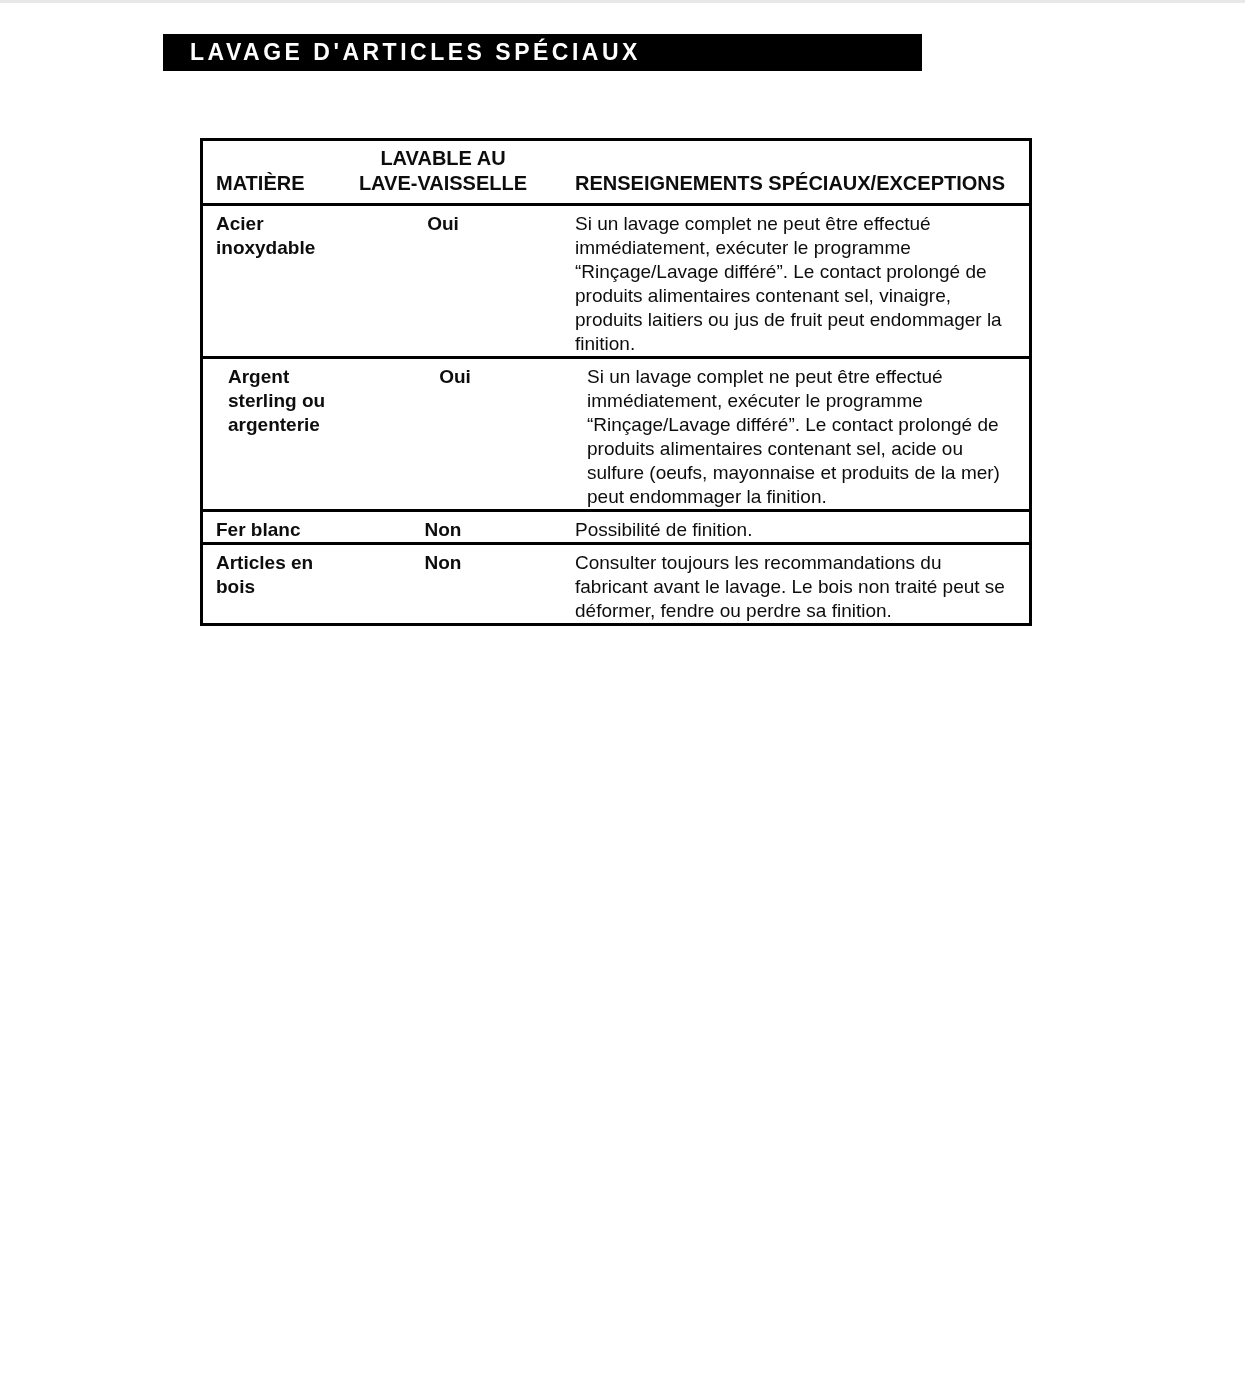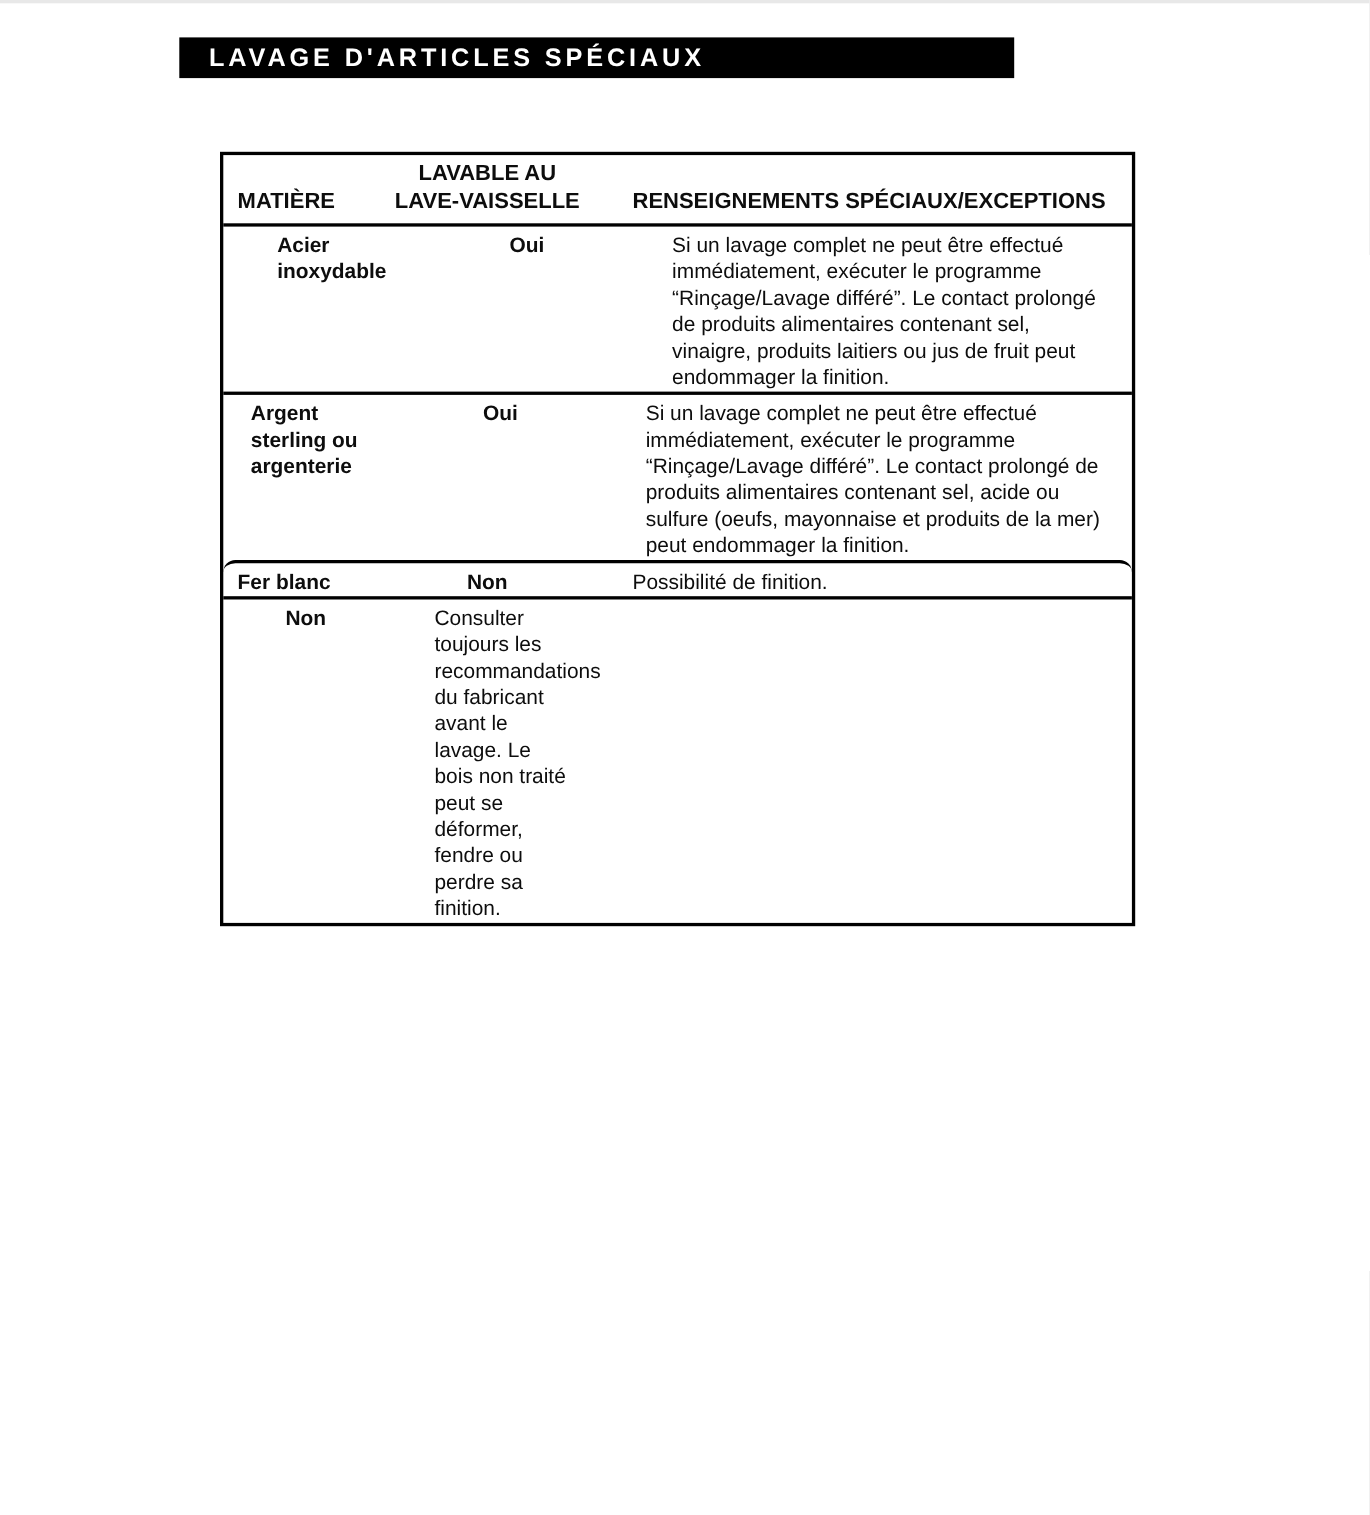--- a/index.html
+++ b/index.html
@@ -51,23 +51,23 @@
     grid-template-columns: 150px 180px 1fr;
     border-top: 3px solid #000000;
     box-sizing: border-box;
   }
   .row:first-child { border-top: none; }
   .header-row {
     min-height: 62px;
     align-items: end;
     padding-bottom: 7px;
   }
-  .row-1 { min-height: 147px; padding-left: 36px; }
+  .row-1 { min-height: 147px; }
   .row-2 { min-height: 144px; padding-left: 12px; }
-  .row-3 { min-height: 33px; border-radius: 11px; }
+  .row-3 { min-height: 33px; }
   .row-4 { min-height: 76px; }
   .cell {
     box-sizing: border-box;
     font-size: 19px;
     line-height: 24px;
   }
   .body-row .cell { padding-top: 6px; }
   .col1 {
     padding-left: 13px;
     padding-right: 6px;
@@ -133,20 +133,22 @@
       <div class="cell col3">Si un lavage complet ne peut être effectué immédiatement, exécuter le programme “Rinçage/Lavage différé”. Le contact prolongé de produits alimentaires contenant sel, acide ou sulfure (oeufs, mayonnaise et produits de la mer) peut endommager la finition.</div>
     </div>
 
     <div class="row body-row row-3">
       <div class="cell col1">Fer blanc</div>
       <div class="cell col2">Non</div>
       <div class="cell col3">Possibilité de finition.</div>
     </div>
 
     <div class="row body-row row-4">
+      <div class="cell col1">Articles en
+bois</div>
       <div class="cell col2">Non</div>
       <div class="cell col3">Consulter toujours les recommandations du fabricant avant le lavage. Le bois non traité peut se déformer, fendre ou perdre sa finition.</div>
     </div>
 
   </div>
 
   <div class="page-number">22</div>
 
 </div>
 

